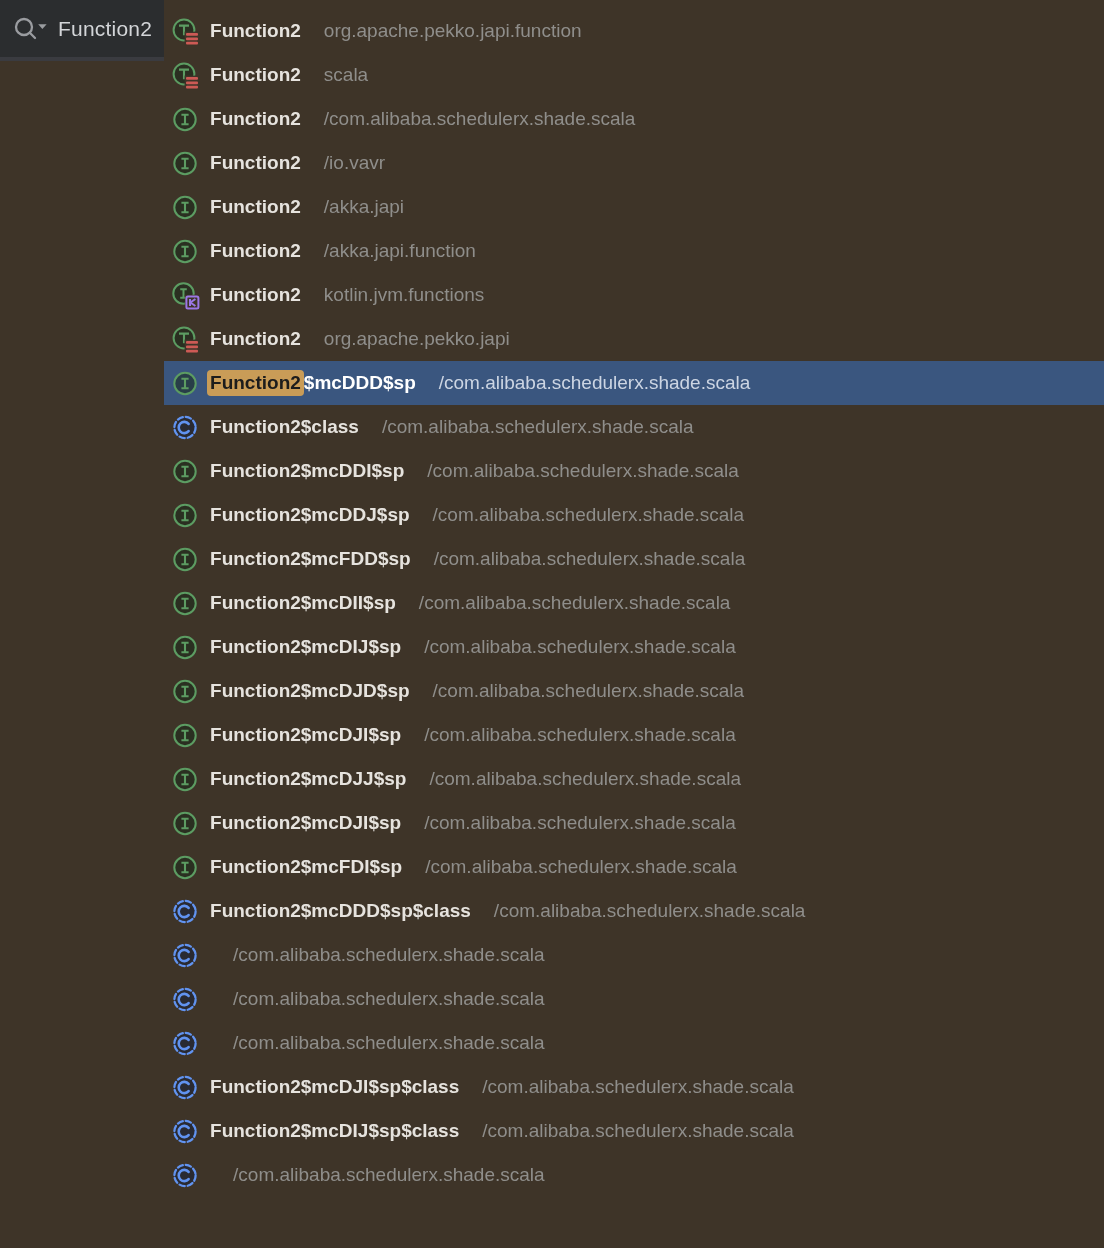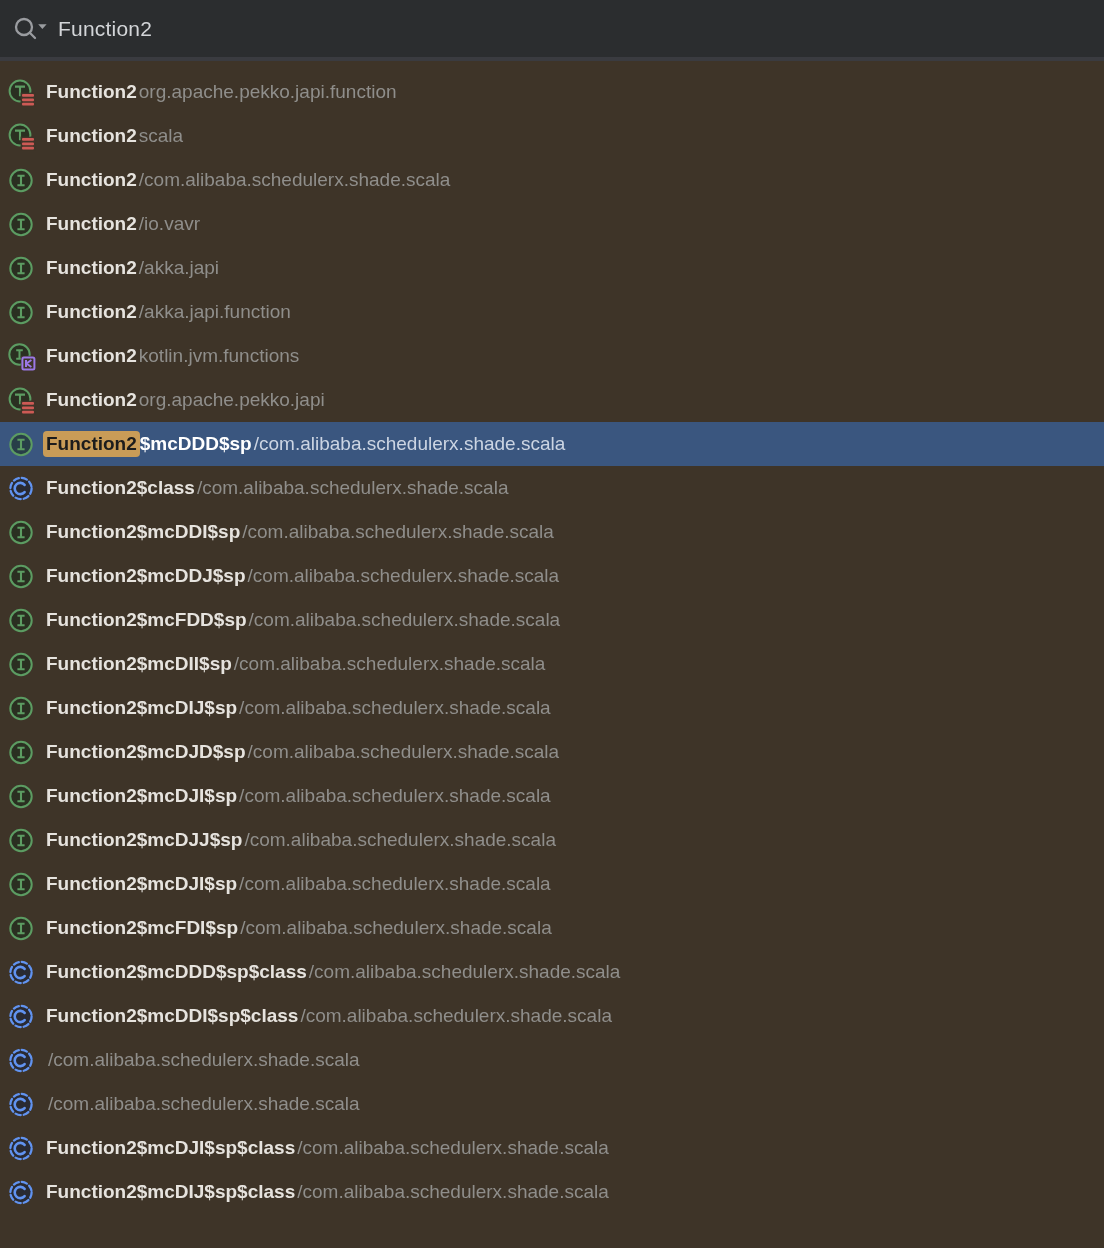--- a/index.html
+++ b/index.html
@@ -2,39 +2,39 @@
 <html><head>
 <meta charset="utf-8">
 <style>
   html,body{margin:0;padding:0;}
   body{
     width:1104px;height:1248px;overflow:hidden;
     background:#3e3428;
     font-family:"Liberation Sans","DejaVu Sans",sans-serif;
     -webkit-font-smoothing:antialiased;
   }
-  .popup{width:1104px;height:1208px;display:flex;flex-direction:column;}
+  .popup{width:1104px;height:1208px;display:flex;flex-direction:row;}
   .topbar{
     height:61px;flex:none;background:#2b2d2f;border-bottom:4px solid #3a3b40;
     display:flex;align-items:center;padding:0 12px;box-sizing:border-box;
   }
   .search-icon{width:36px;height:30px;margin-right:10px;flex:none;display:block;}
   .search-query{font-size:21px;color:#d3d5d8;letter-spacing:.2px;}
   .list{flex:1;padding-top:9px;overflow:hidden;}
   .row{height:44px;display:flex;align-items:center;padding:0 10px 0 7px;box-sizing:border-box;}
   .row.selected{background:#3a567f;}
   .icon{width:29px;height:29px;margin-right:10px;flex:none;}
   .icon svg{width:29px;height:29px;display:block;}
   .name-wrap{display:flex;align-items:baseline;white-space:pre;}
   .match{
     font-size:19px;font-weight:700;color:#1c1c1c;background:#c99c57;
     border-radius:4px;padding:2px 3px;margin-left:-3px;
   }
   .name{font-size:19px;font-weight:700;color:#e6e3de;}
-  .path{font-size:19px;color:#8f8e8b;margin-left:2px;white-space:pre;}
+  .path{font-size:19px;color:#8f8e8b;margin-left:23px;white-space:pre;}
   .selected .name{color:#ffffff;}
   .selected .path{color:#ccd5e3;}
 </style>
 </head>
 <body>
 
 <div class="popup">
   <div class="topbar">
     <span class="search-icon">
       <svg viewBox="0 0 36 30">
@@ -272,21 +272,20 @@
     <span class="name-wrap"><span class="name">Function2$mcDDD$sp$class</span></span>
     <span class="path">/com.alibaba.schedulerx.shade.scala</span>
   </div>
       <div class="row">
     <span class="icon">
           <svg viewBox="0 0 29 29">
       <circle cx="14" cy="14.5" r="10.6" fill="rgba(24,34,58,.55)" stroke="#6193f0" stroke-width="2.3" stroke-dasharray="5.4 3" stroke-linecap="round"></circle>
       <path d="M17.6 10.9 a5.6 5.6 0 1 0 0 7.2" fill="none" stroke="#6193f0" stroke-width="2.6" stroke-linecap="round"></path>
     </svg>
         </span>
-    <span class="name-wrap"><span class="name">Function2$mcDDI$sp$class</span></span>
     <span class="path">/com.alibaba.schedulerx.shade.scala</span>
   </div>
       <div class="row">
     <span class="icon">
           <svg viewBox="0 0 29 29">
       <circle cx="14" cy="14.5" r="10.6" fill="rgba(24,34,58,.55)" stroke="#6193f0" stroke-width="2.3" stroke-dasharray="5.4 3" stroke-linecap="round"></circle>
       <path d="M17.6 10.9 a5.6 5.6 0 1 0 0 7.2" fill="none" stroke="#6193f0" stroke-width="2.6" stroke-linecap="round"></path>
     </svg>
         </span>
     <span class="path">/com.alibaba.schedulerx.shade.scala</span>

